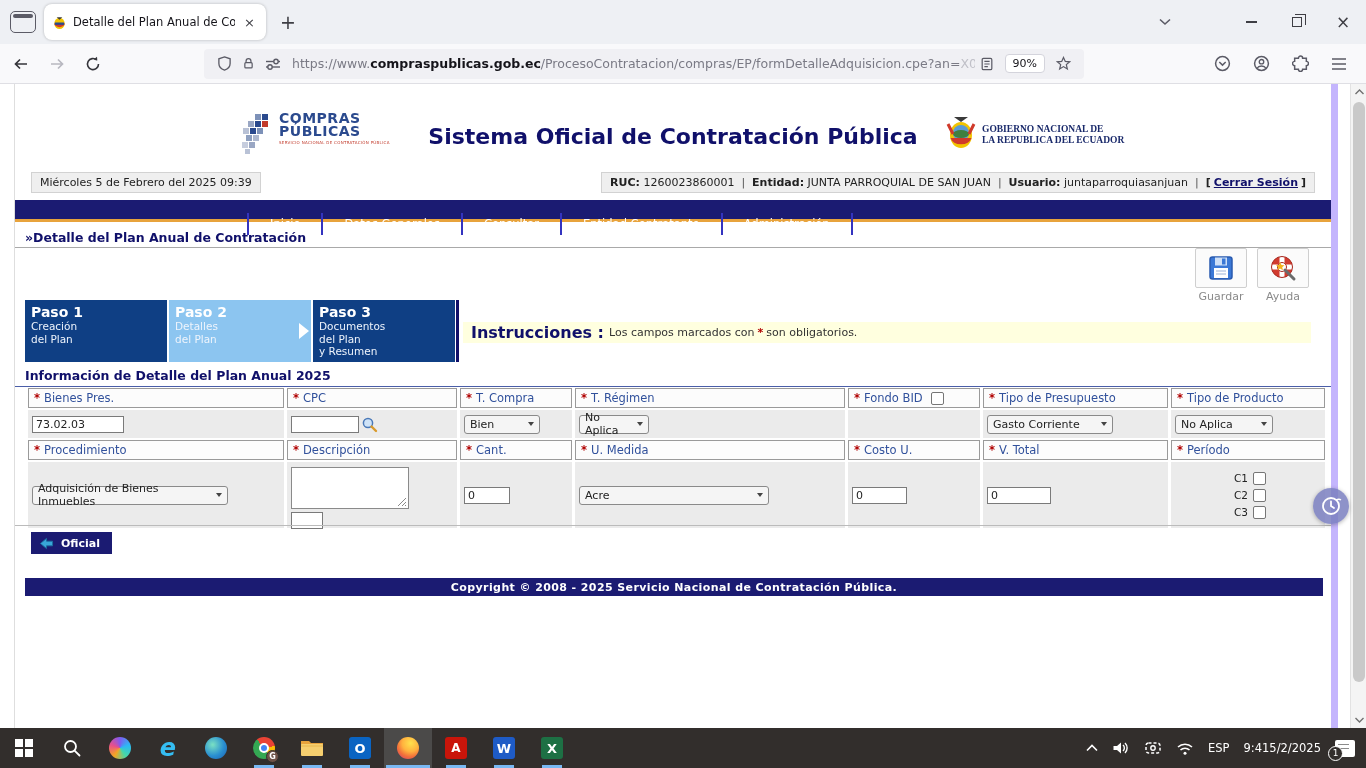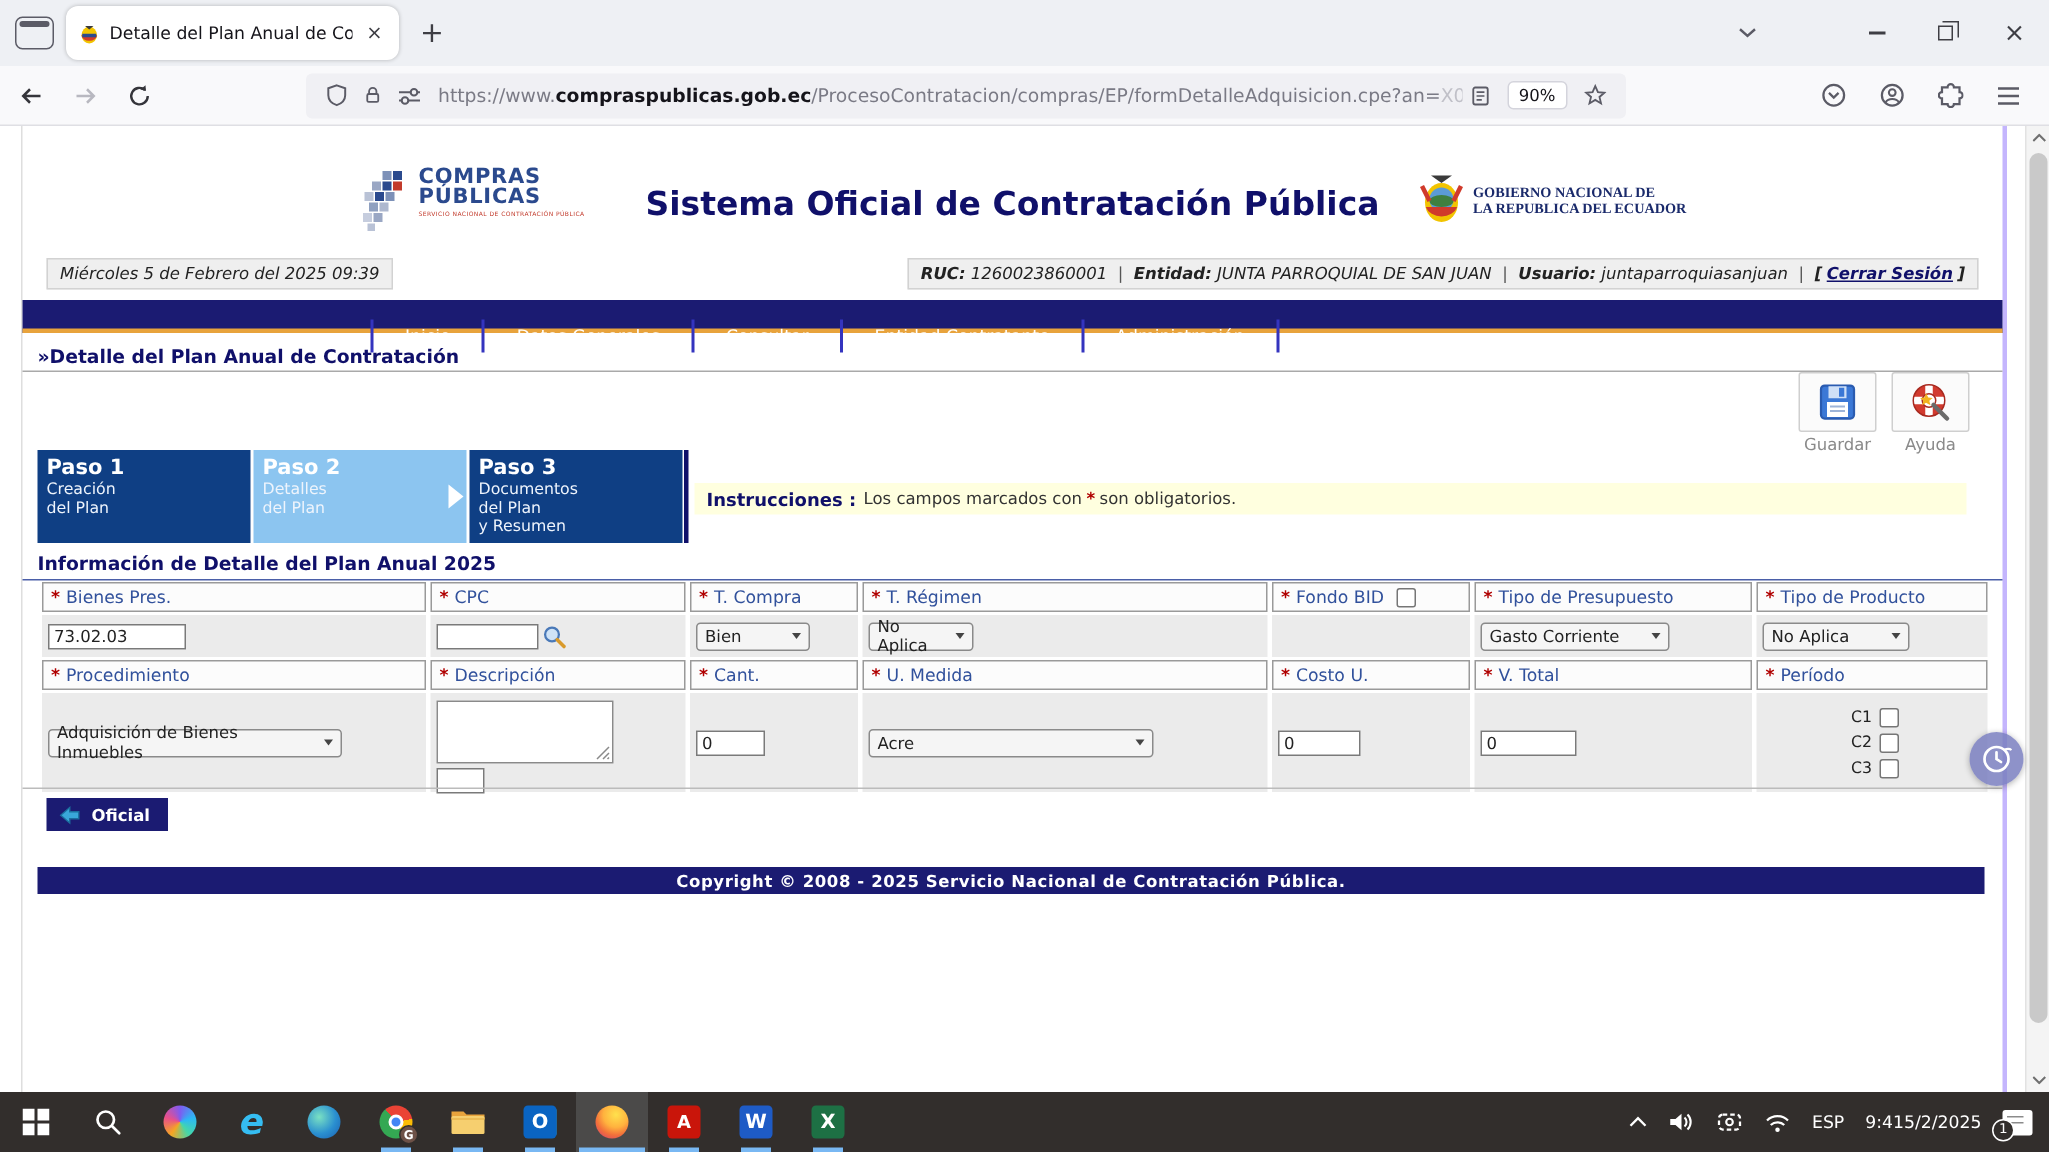--- a/index.html
+++ b/index.html
@@ -30,32 +30,32 @@
   .urltext { flex:1; font-size:12.5px; white-space:nowrap; overflow:hidden; margin-left:6px; }
   .url-dim { color:#7a7a85; }
   .url-host { color:#15141a; font-weight:600; }
   .url-fade { color:#c0c0c8; }
   .zoomchip { background:#fff; border:1px solid #d4d4dc; border-radius:4px; font-size:11px; color:#15141a; padding:2px 7px; margin:0 6px; }
   .toolbar-right { margin-left:auto; display:flex; align-items:center; margin-right:8px; }
   .toolbar-right .icon16 { margin:0 11px; }
 
   
   .viewport { position:absolute; top:84px; left:0; width:1350px; height:644px; background:#fff; }
-  .page { position:absolute; left:14px; top:0; width:1324px; height:644px; border-left:1px solid #dedede; border-right:3px solid #c4b5fd; font-size:11px; color:#333; }
+  .page { position:absolute; left:14px; top:0; width:1324px; height:644px; border-left:1px solid #dedede; border-right:7px solid #c4b5fd; font-size:11px; color:#333; }
 
   .site-header { position:absolute; top:18px; left:0; width:100%; height:70px; }
   .cp-logo { position:absolute; left:226px; top:10px; display:flex; align-items:flex-start; }
   .cp-logo-text { margin-left:4px; }
   .cp-line { font-size:14px; font-weight:bold; color:#2b4a8e; line-height:13px; letter-spacing:0.5px; }
   .cp-tag { font-size:4px; color:#c23a2b; margin-top:2px; letter-spacing:0.3px; }
   .site-title { position:absolute; left:0; right:0; top:22px; text-align:center; font-size:22px; font-weight:bold; color:#10106a; }
   .gov-logo { position:absolute; left:931px; top:14px; display:flex; align-items:center; }
   .gov-text { margin-left:6px; font-family:"Liberation Serif", serif; font-size:9.5px; font-weight:bold; color:#1a2a6b; line-height:11px; }
 
-  .status-row { position:absolute; top:88px; left:0; width:100%; height:22px;font-style:italic; }
+  .status-row { position:absolute; top:88px; left:0; width:100%; height:22px; }
   .chipbox { background:#efefef; border:1px solid #d2d2d2; padding:3px 8px; font-size:11px; color:#222; display:inline-flex; align-items:center; white-space:nowrap; }
   .date-chip { position:absolute; left:16px; top:0; }
   .session-chip { position:absolute; right:16px; top:0; }
   .session-chip b { font-weight:bold; }
   .session-chip .sep { margin:0 7px; color:#555; }
   .logout-link { font-weight:bold; color:#10106a; text-decoration:underline; margin:0 3px; cursor:pointer; }
 
   .mainnav { position:absolute; top:116px; left:0; width:100%; height:22px; background:#1b1b72; border-bottom:3px solid #e8a33c; display:flex; align-items:center; padding-left:232px; }
   .navitem { color:#fff; font-size:11.5px; padding:0 21px; height:22px; display:flex; align-items:center; border-right:2px solid #3434bf;margin-top:28px; }
   .navitem:first-child { border-left:2px solid #3434bf; }
@@ -70,21 +70,21 @@
 
   .steps { position:absolute; top:216px; left:10px; display:flex; }
   .paso { width:142px; height:62px; padding:4px 6px; margin-right:2px; color:#fff; position:relative; }
   .paso-dark { background:#0f3f84; }
   .paso-light { background:#8cc5f0; }
   .paso-title { font-size:14px; font-weight:bold; }
   .paso-line { font-size:10.5px; line-height:12.5px; color:#eef4fc; }
   .paso-arrow { position:absolute; right:2px; top:50%; margin-top:-8px; width:0; height:0; border-top:8px solid transparent; border-bottom:8px solid transparent; border-left:10px solid #fff; }
   .steps-divider { position:absolute; top:216px; left:441px; width:3px; height:62px; background:#10106a; }
   .instructions { position:absolute; top:238px; left:448px; width:848px; height:21px; background:#ffffdf; display:flex; align-items:center; padding-left:8px; }
-  .instructions b { color:#10106a; font-size:12px; margin-right:5px; }
+  .instructions b { color:#10106a; font-size:16px; margin-right:5px; }
   .instructions .req { color:#b00000; font-weight:bold; margin:0 3px; }
 
   .section-title { position:absolute; top:284px; left:0; width:100%; border-bottom:1px solid #4a5ea8; padding:0 0 3px 10px; }
   .section-title span { font-size:12.5px; font-weight:bold; color:#10106a; }
 
   .formgrid { position:absolute; top:304px; left:13px; width:1300px; }
   .frow { display:flex; margin-bottom:2px; }
   .hcell { background:#fcfcfc; border:1px solid #9a9a9a; height:20px; display:flex; align-items:center; padding-left:5px; font-size:11.5px; color:#31519c; margin-right:3px; }
   .vcell { background:#ebebeb; margin-right:3px; display:flex; align-items:center; padding-left:4px; }
   .vrow1 .vcell { height:28px; }

